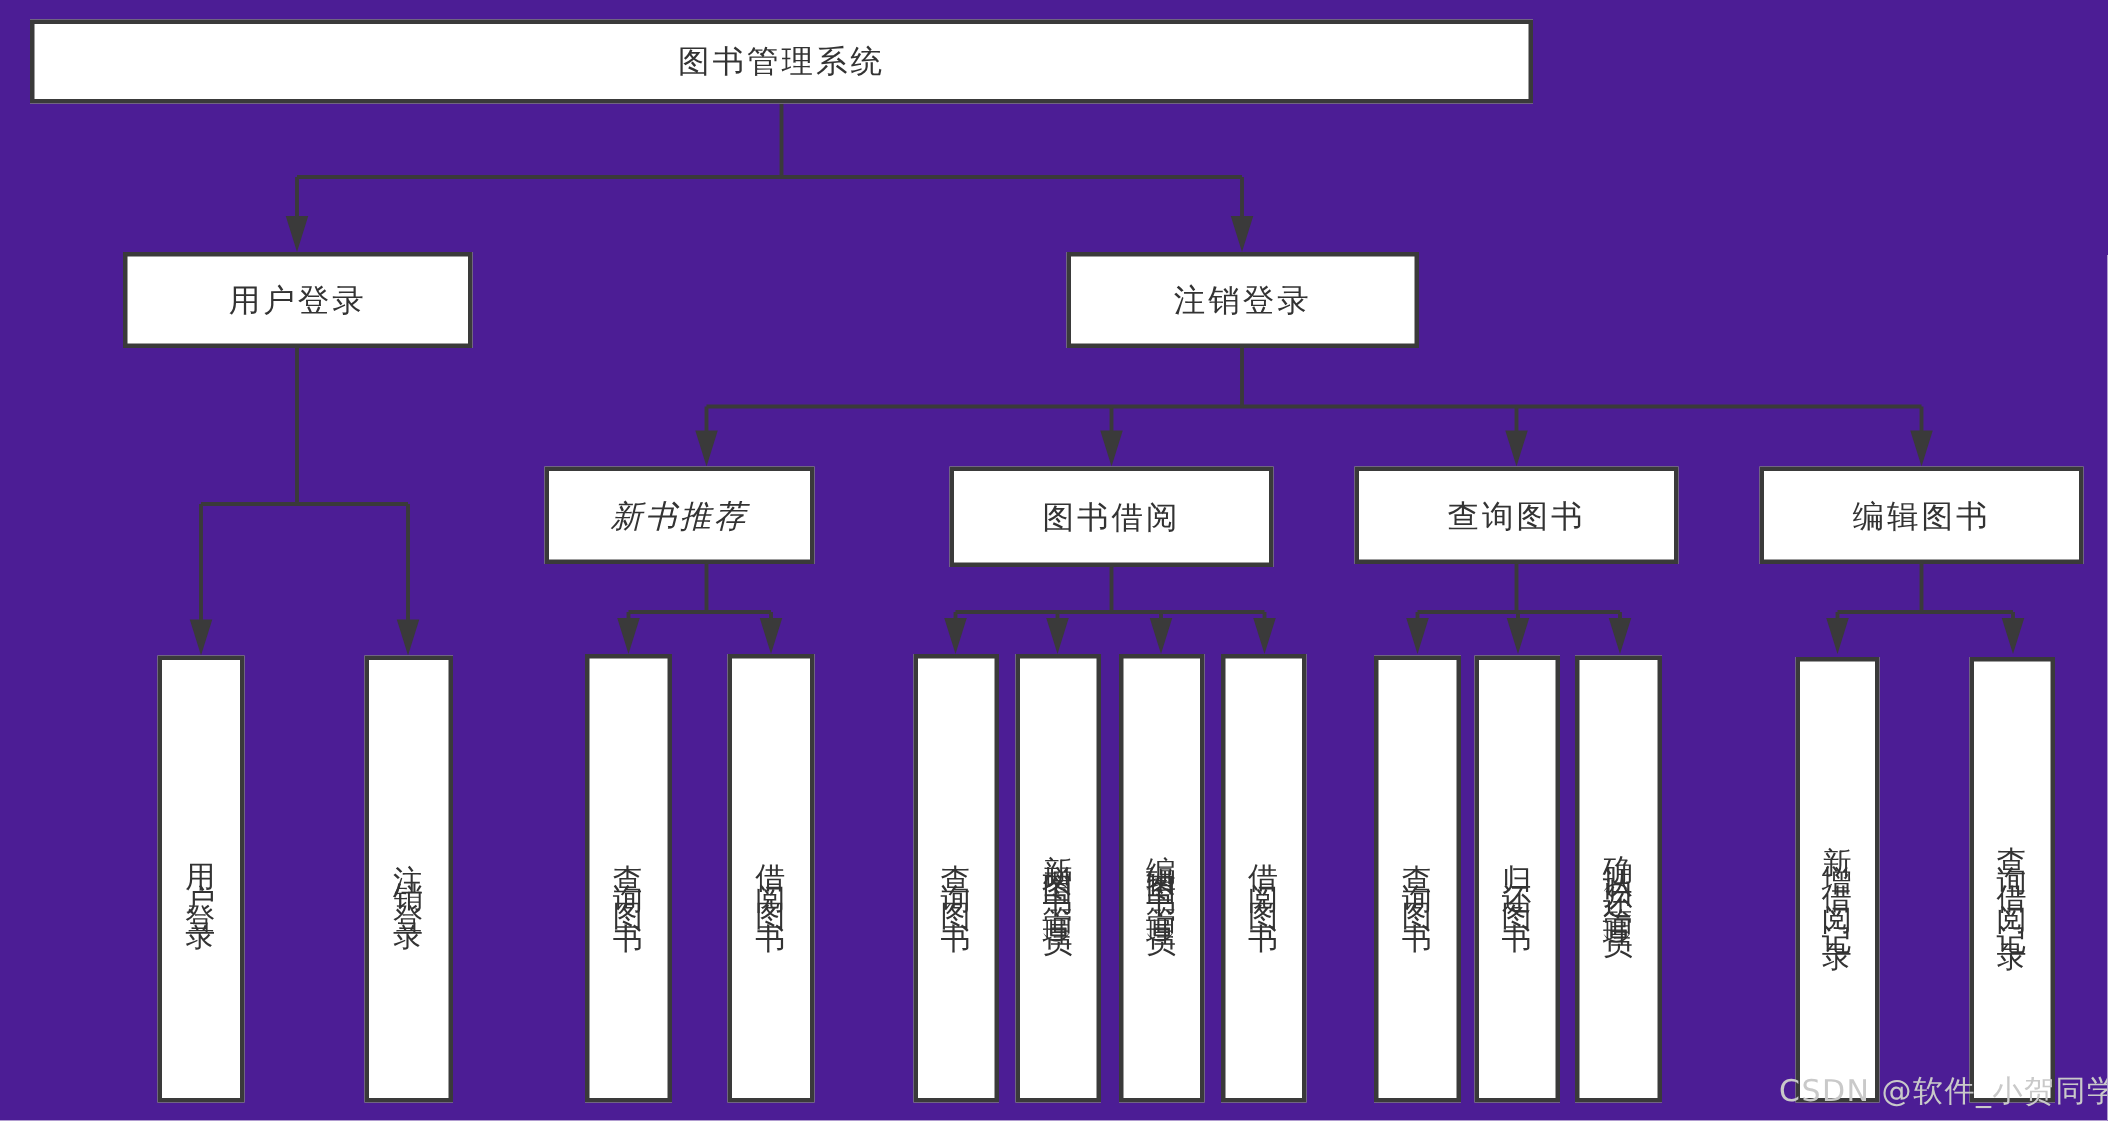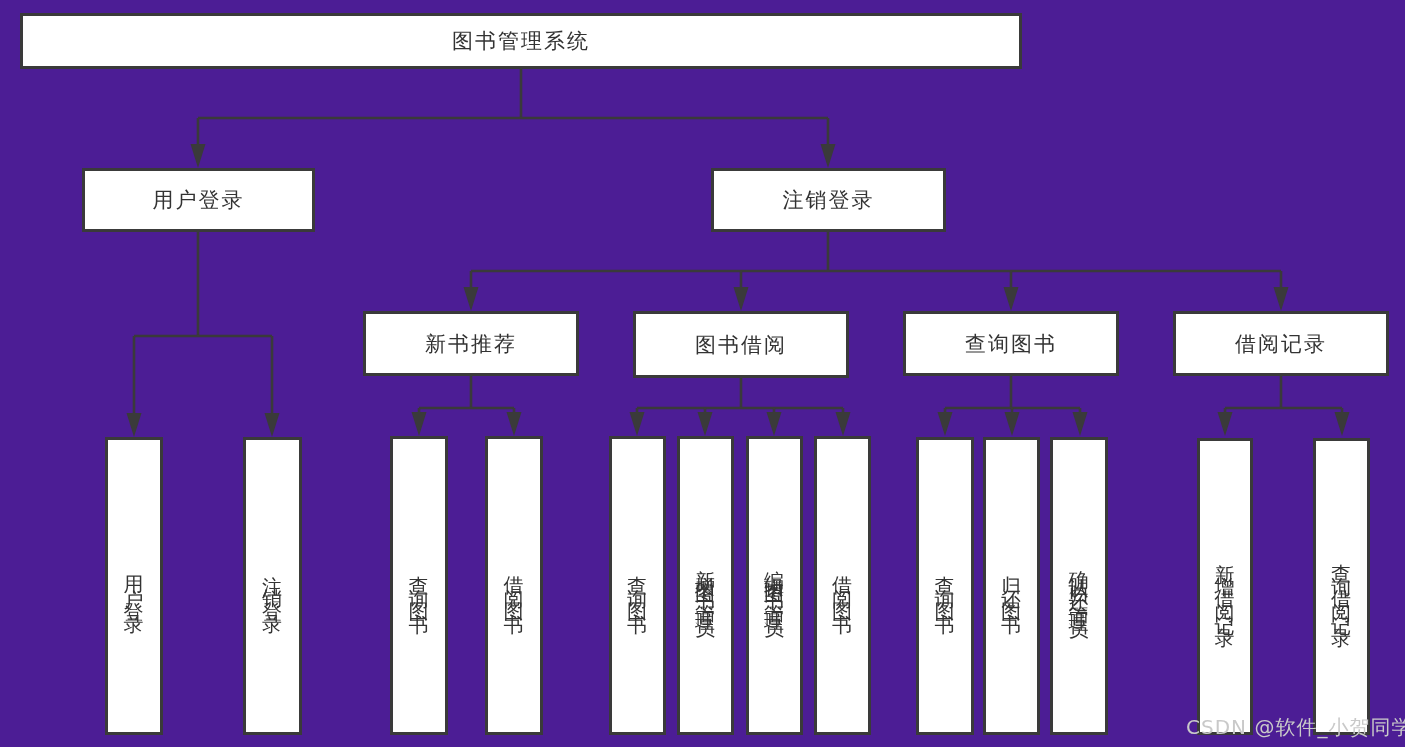--- a/index.html
+++ b/index.html
@@ -131,24 +131,24 @@
       <polygon points="1217.5,412 1232.5,412 1225,436"></polygon>
       <polygon points="1334.5,412 1349.5,412 1342,436"></polygon>
     </g>
   </svg>
 
   <div class="box h-box" style="left:20px; top:13px; width:1002px; height:56px;">图书管理系统</div>
 
   <div class="box h-box" style="left:82px; top:168px; width:233px; height:64px;">用户登录</div>
   <div class="box h-box" style="left:711px; top:168px; width:235px; height:64px;">注销登录</div>
 
-  <div class="box h-box" style="left:363px; top:311px; width:216px; height:65px;">新书推荐</div>
+  <div class="box h-box" style="left:363px; top:311px; width:180px; height:65px;font-style:italic;">新书推荐</div>
   <div class="box h-box" style="left:633px; top:311px; width:216px; height:67px;">图书借阅</div>
   <div class="box h-box" style="left:903px; top:311px; width:216px; height:65px;">查询图书</div>
-  <div class="box h-box" style="left:1173px; top:311px; width:216px; height:65px;">借阅记录</div>
+  <div class="box h-box" style="left:1173px; top:311px; width:216px; height:65px;">编辑图书</div>
 
   <div class="box leaf" style="left:105px; top:437px; width:58px; height:298px;">用户登录</div>
   <div class="box leaf" style="left:243px; top:437px; width:59px; height:298px;">注销登录</div>
 
   <div class="box leaf" style="left:390px; top:436px; width:58px; height:299px;">查询图书</div>
   <div class="box leaf" style="left:485px; top:436px; width:58px; height:299px;">借阅图书</div>
 
   <div class="box leaf" style="left:609px; top:436px; width:57px; height:299px;">查询图书</div>
   <div class="box leaf tight" style="left:677px; top:436px; width:57px; height:299px;">新增图书（管理员）</div>
   <div class="box leaf tight" style="left:746px; top:436px; width:57px; height:299px;">编辑图书（管理员）</div>

